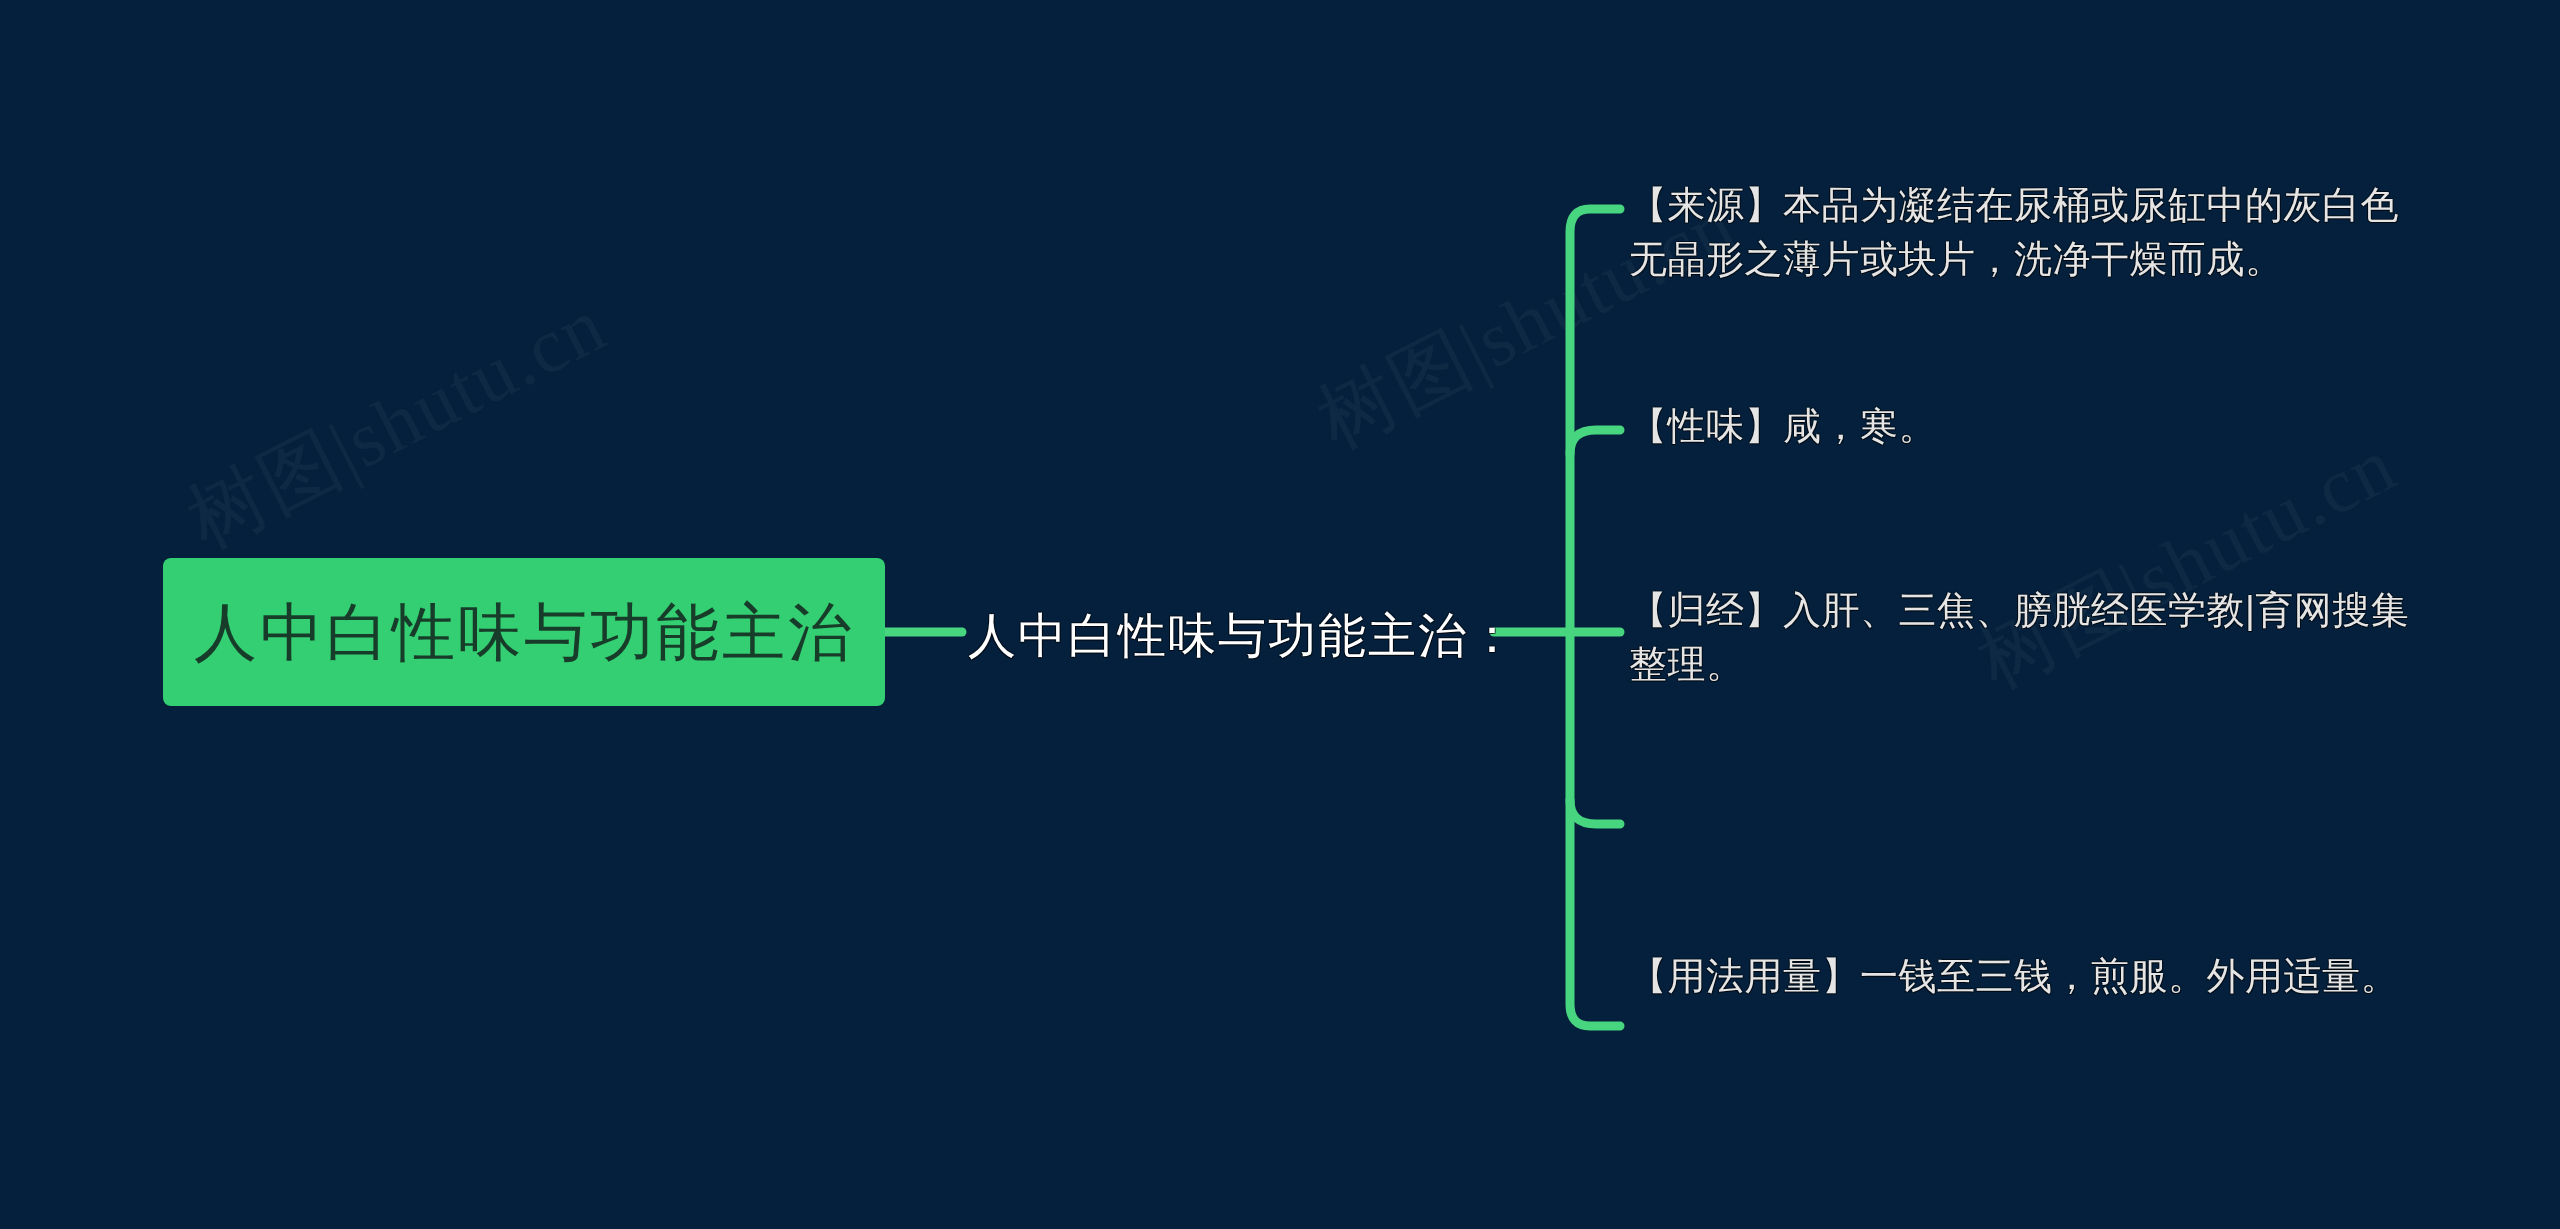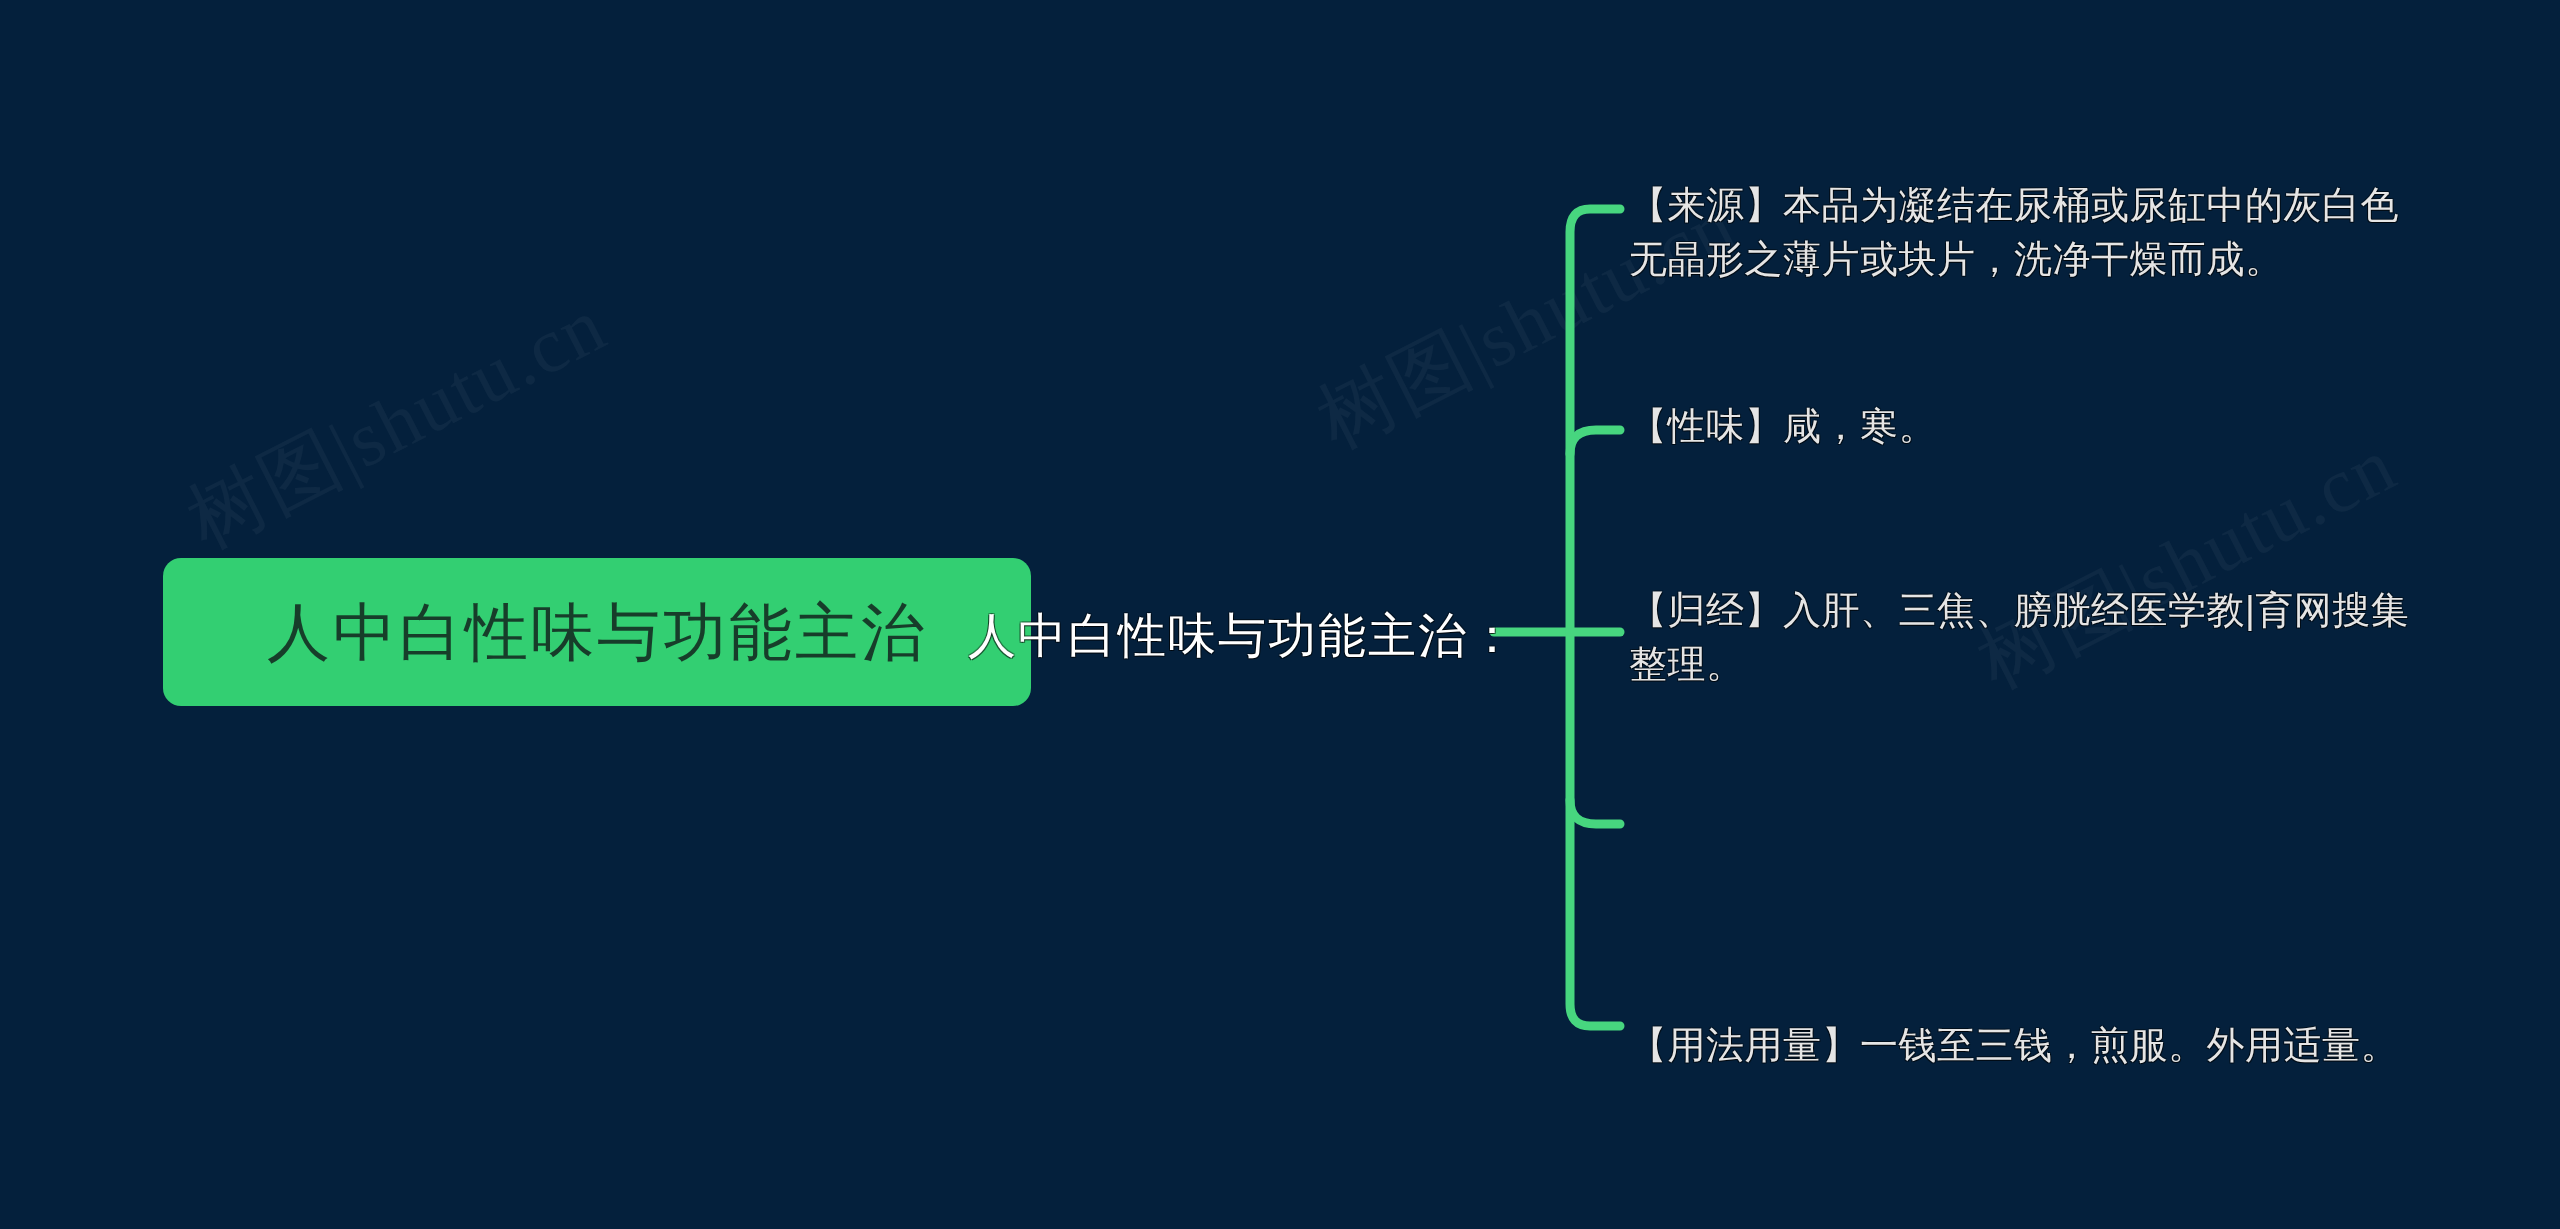--- a/index.html
+++ b/index.html
@@ -28,23 +28,23 @@
   .wm.w2{left:1300px;top:380px;}
   .wm.w3{left:1960px;top:620px;}
 
   
   #wires{position:absolute;inset:0;z-index:2;}
 
   
   #root-node{
     position:absolute;
     left:163px;top:558px;
-    width:868px;height:148px;
+    width:722px;height:148px;
     background:#33cf72;
-    border-radius:18px;
+    border-radius:8px;
     display:flex;align-items:center;justify-content:center;
     z-index:3;
   }
   #root-node .label{
     color:#173d2a;
     font-size:63px;
     letter-spacing:3px;
     line-height:1;
     white-space:nowrap;
   }
@@ -83,21 +83,21 @@
     text-shadow:
       1px 1px 0 rgba(0,0,0,.55),
       -1px -1px 0 rgba(0,0,0,.30),
       1px -1px 0 rgba(0,0,0,.30),
       -1px 1px 0 rgba(0,0,0,.55);
   }
   .leaf.n0{top:179px;}
   .leaf.n1{top:400px;}
   .leaf.n2{top:584px;}
   .leaf.n3{top:785px;}
-  .leaf.n4{top:1019px;}
+  .leaf.n4{top:950px;}
 </style>
 </head>
 <body>
 
 <div id="canvas">
 
   <div class="wm-layer">
     <div class="wm w1">树图|shutu.cn</div>
     <div class="wm w2">树图|shutu.cn</div>
     <div class="wm w3">树图|shutu.cn</div>

